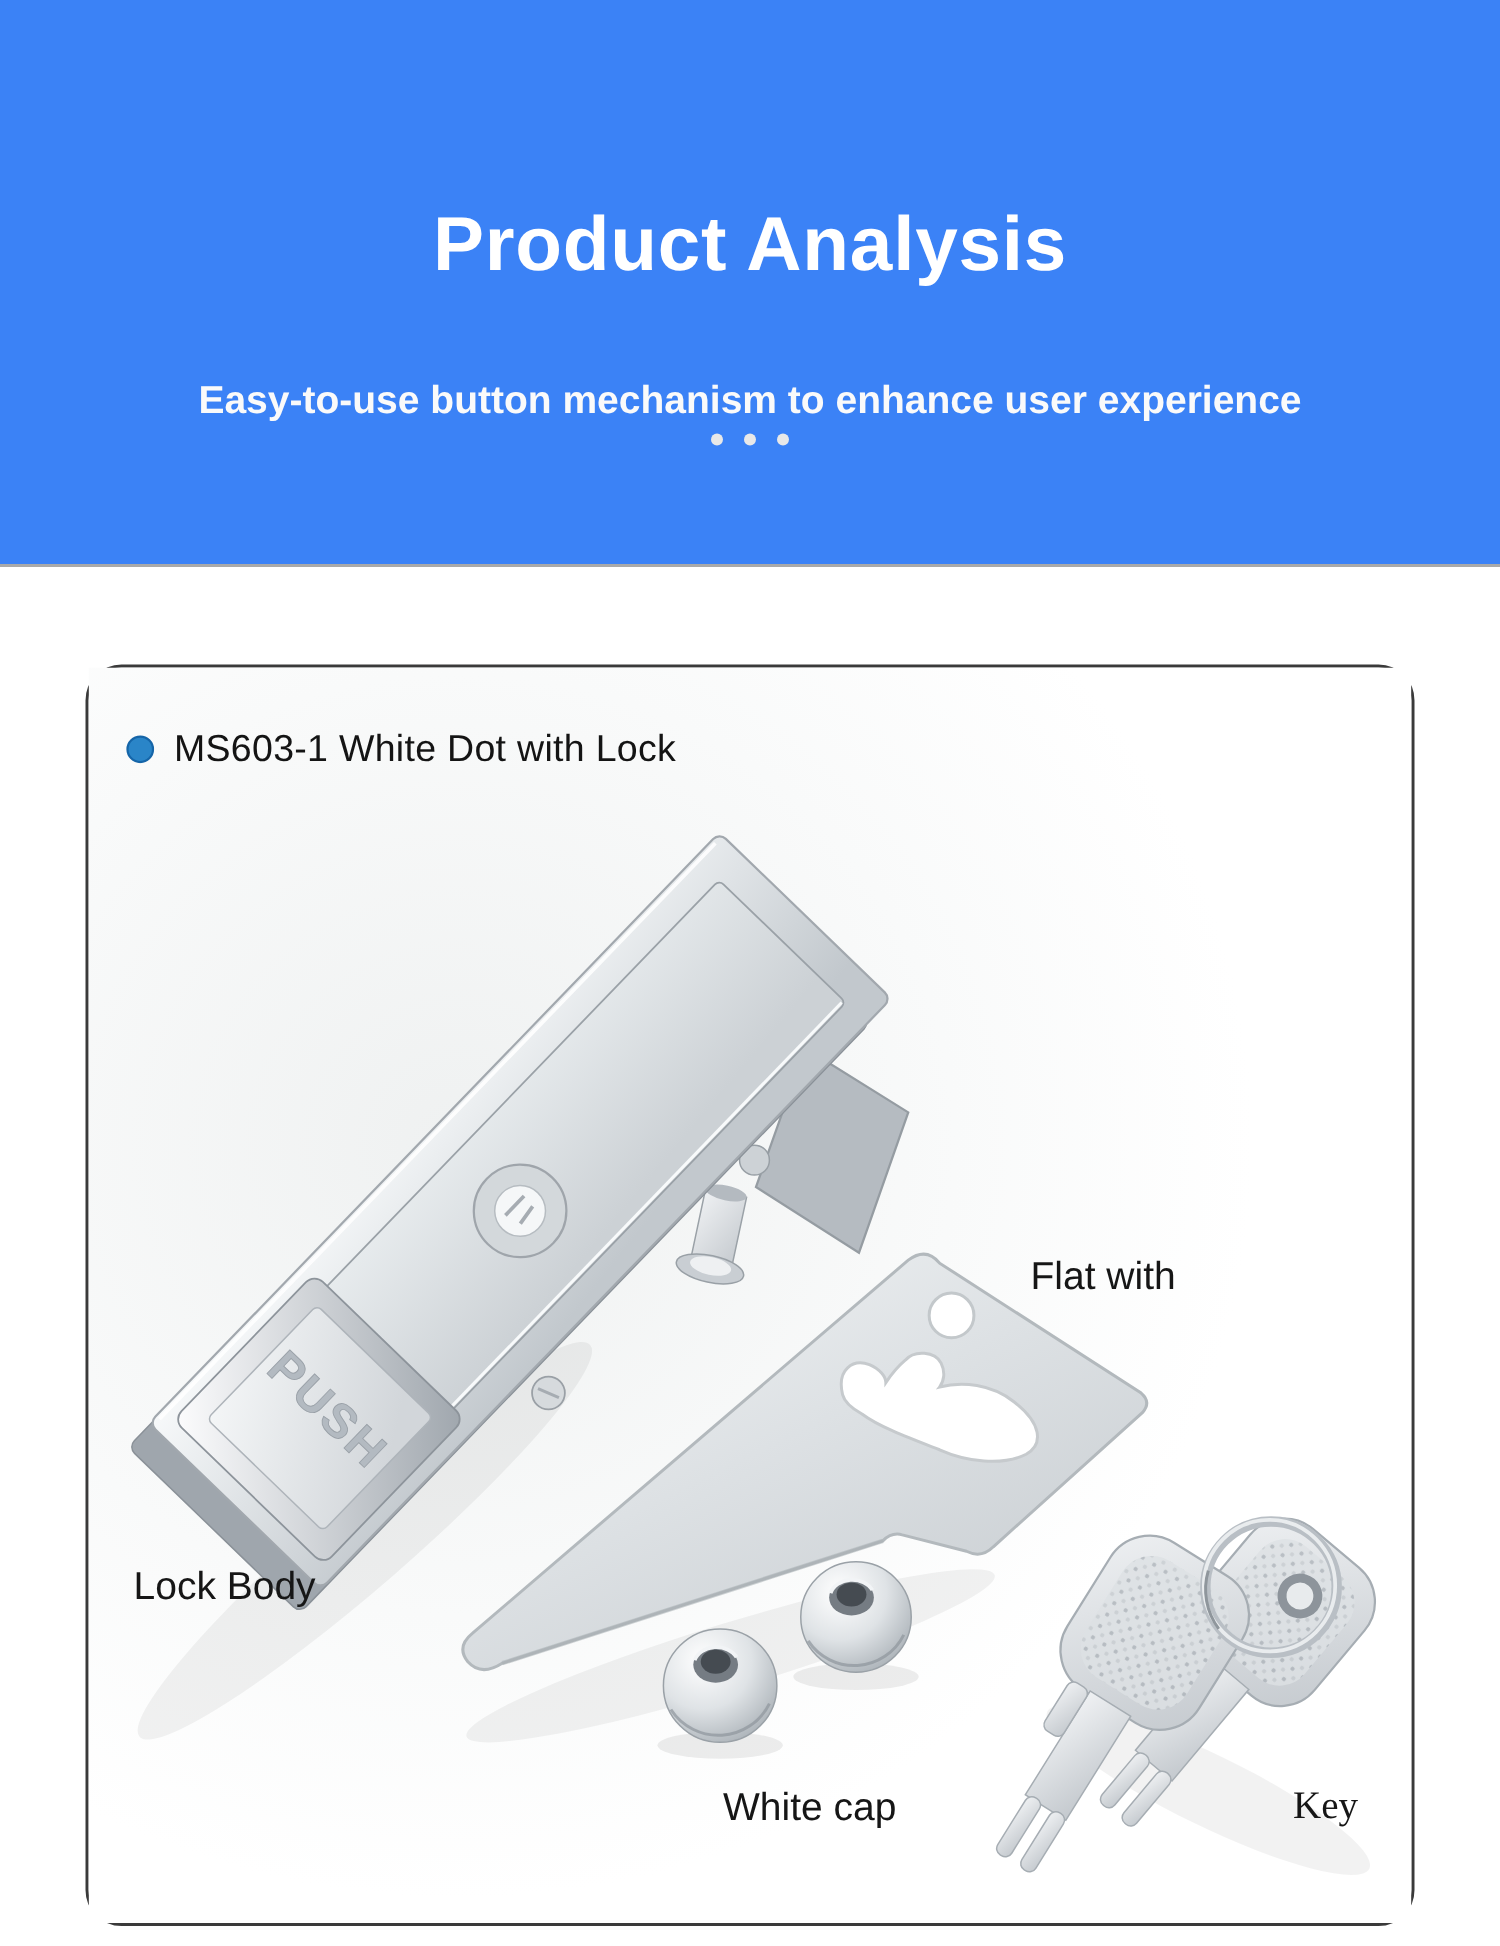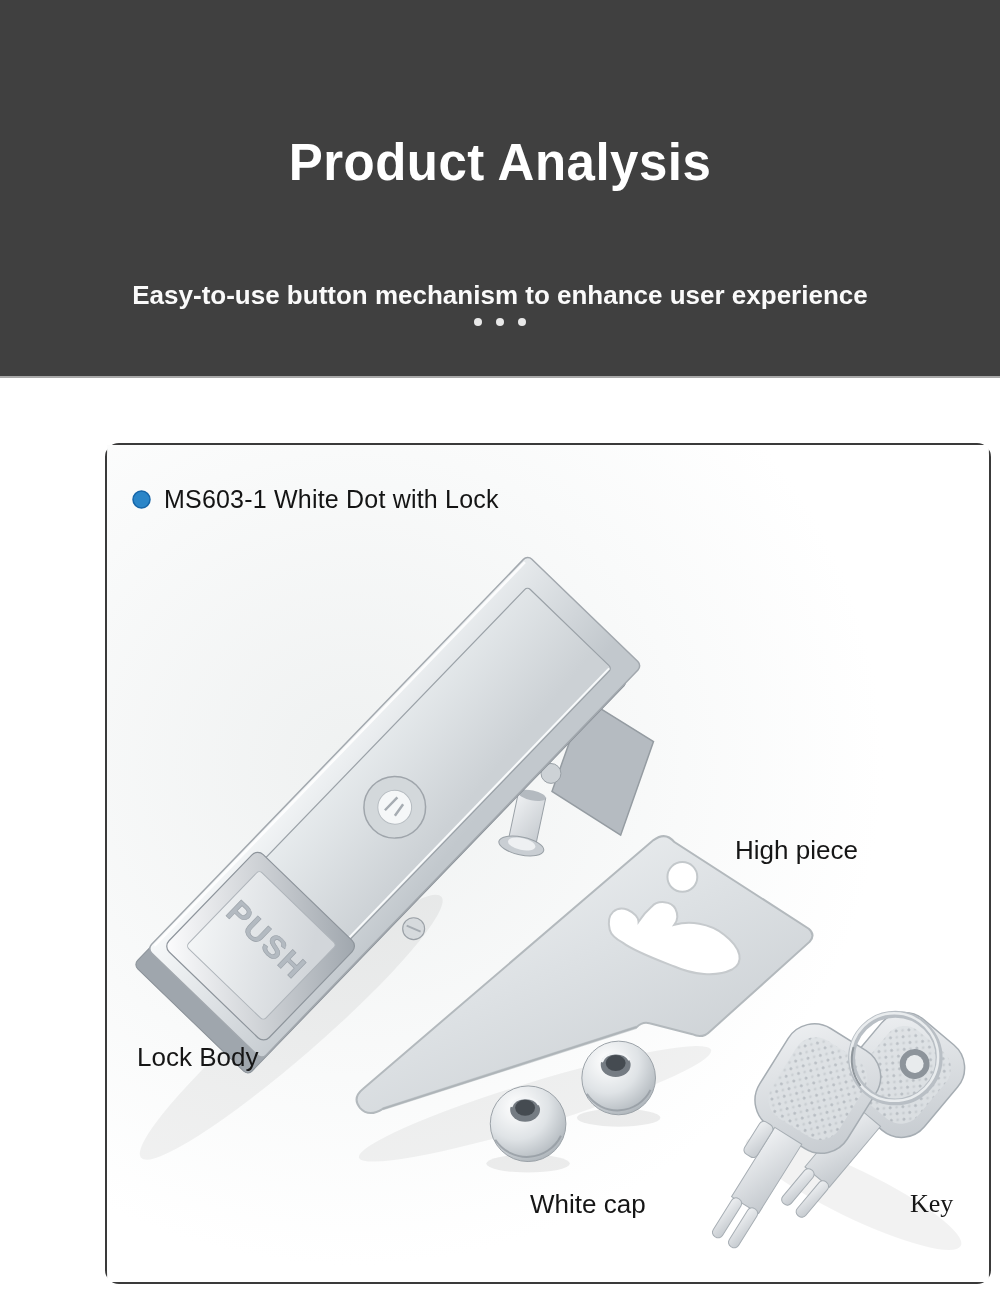--- a/index.html
+++ b/index.html
@@ -3,37 +3,36 @@
 <meta charset="utf-8">
 <style>
   html,body{margin:0;padding:0;background:#ffffff;}
   .page{
     position:relative;width:1000px;height:1297px;overflow:hidden;
     background:#ffffff;font-family:"Liberation Sans",sans-serif;
   }
   
   .banner{
     position:absolute;left:0;top:0;width:1000px;height:376px;
-    background:#404040;border-bottom:2px solid #a9a9a9;
+    background:#3b82f6;border-bottom:2px solid #a9a9a9;
     color:#ffffff;text-align:center;
   }
   .banner h1{
     margin:0;padding-top:134px;font-size:51px;line-height:58px;
     font-weight:bold;letter-spacing:0.5px;color:#ffffff;
   }
   .sub{margin:0;font-size:26px;line-height:36px;font-weight:bold;color:#fafafa;}
-  .sub.l1{margin-top:85px;}
+  .sub.l1{margin-top:56px;}
   .dots{margin-top:5px;display:flex;justify-content:center;gap:14px;}
   .dots .dot{width:8px;height:8px;border-radius:50%;background:#e8e8e8;display:inline-block;}
   
   .card{
     position:absolute;left:57px;top:443px;width:886px;height:841px;
-    border:2px solid #3a3a3a;border-radius:14px;background:#ffffff;
+    border:2px solid #3a3a3a;border-radius:24px;background:#ffffff;
     box-sizing:border-box;
-    margin-left:48px;
   }
   .card-head{position:absolute;left:25px;top:40px;display:flex;align-items:center;gap:13px;z-index:3;}
   .bullet-svg{width:19px;height:19px;display:block;}
   .model{font-size:25px;color:#141414;font-weight:400;letter-spacing:0.2px;white-space:nowrap;}
   .photo{position:absolute;left:0;top:0;width:882px;height:837px;pointer-events:none;}
   .lbl{position:absolute;font-size:26px;color:#161616;line-height:30px;white-space:nowrap;z-index:3;}
   .lbl.flat{left:628px;top:390px;}
   .lbl.lock{left:30px;top:597px;}
   .lbl.cap{left:423px;top:744px;}
   .lbl.key{left:803px;top:744px;font-family:Liberation Serif, serif;}
@@ -205,19 +204,19 @@
         <rect x="-14" y="132" width="11" height="45" rx="5" fill="url(#keyMetal)" stroke="#a6adb3"></rect>
         <rect x="5" y="132" width="11" height="45" rx="5" fill="url(#keyMetal)" stroke="#a6adb3"></rect>
       </g>
       <g>
         <circle cx="792" cy="616" r="44" fill="none" stroke="#b9bfc5" stroke-width="7"></circle>
         <circle cx="791" cy="615" r="44" fill="none" stroke="#e9ecee" stroke-width="2.5"></circle>
         <path d="M 757 644 A 44 44 0 0 1 750 605" stroke="#8f969c" stroke-width="2" fill="none"></path>
       </g>
     </svg>
 
-    <span class="lbl flat">High piece</span>
+    <span class="lbl flat">Flat with</span>
     <span class="lbl lock">Lock Body</span>
     <span class="lbl cap">White cap</span>
     <span class="lbl key">Key</span>
   </section>
 
 </div>
 
 </body></html>

